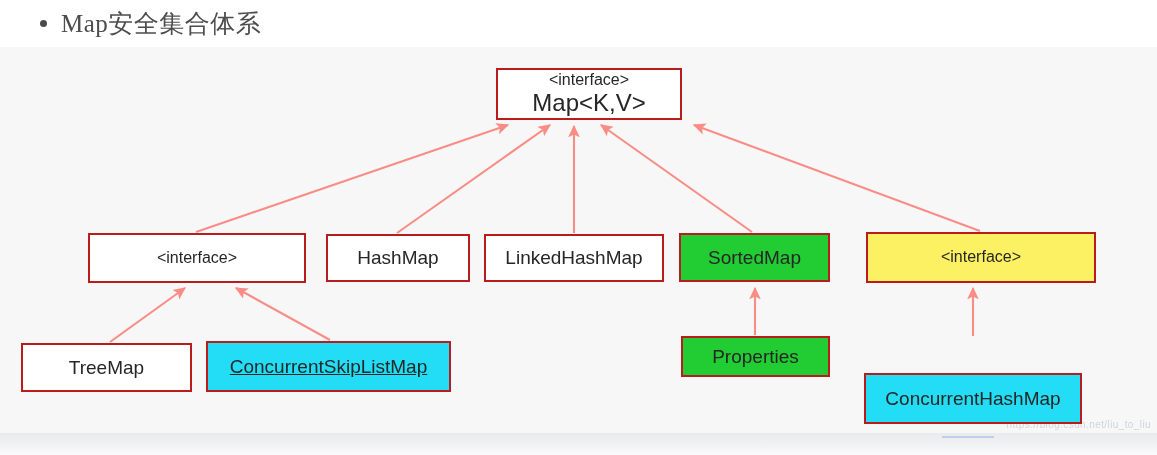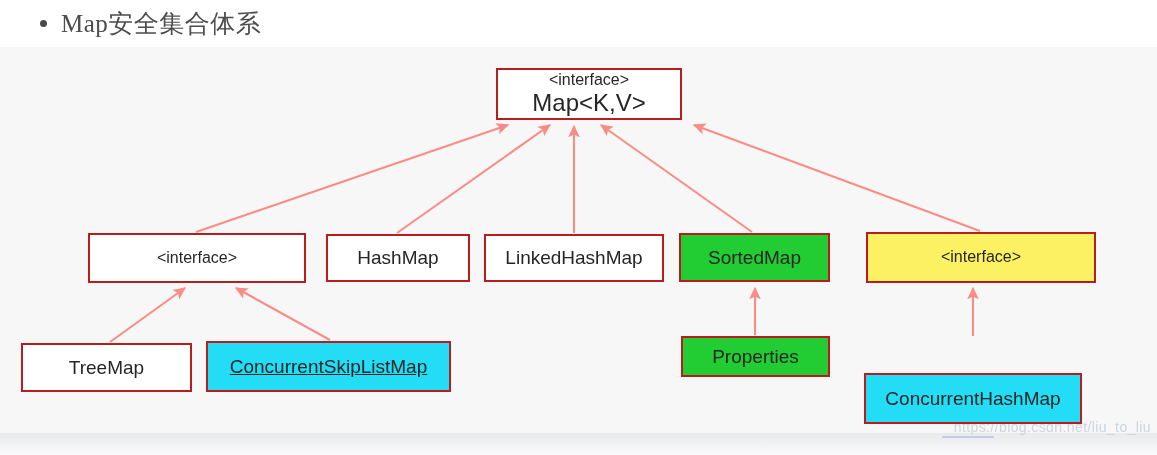--- a/index.html
+++ b/index.html
@@ -59,21 +59,21 @@
     position: absolute;
     left: 0; top: 433px;
     width: 1157px; height: 22px;
     background: linear-gradient(to bottom, #e9eaec 0%, #f2f3f5 60%, #fbfbfc 100%);
   }
   .watermark {
     position: absolute;
     right: 6px;
     top: 419px;
     font-family: "Liberation Sans", sans-serif;
-    font-size: 14px;
+    font-size: 10px;
     color: #ccd3dd;
     letter-spacing: 0.4px;
     white-space: nowrap;
     opacity: 0.95;
   }
   .wm-underline {
     position: absolute;
     left: 942px;
     top: 436px;
     width: 52px;

